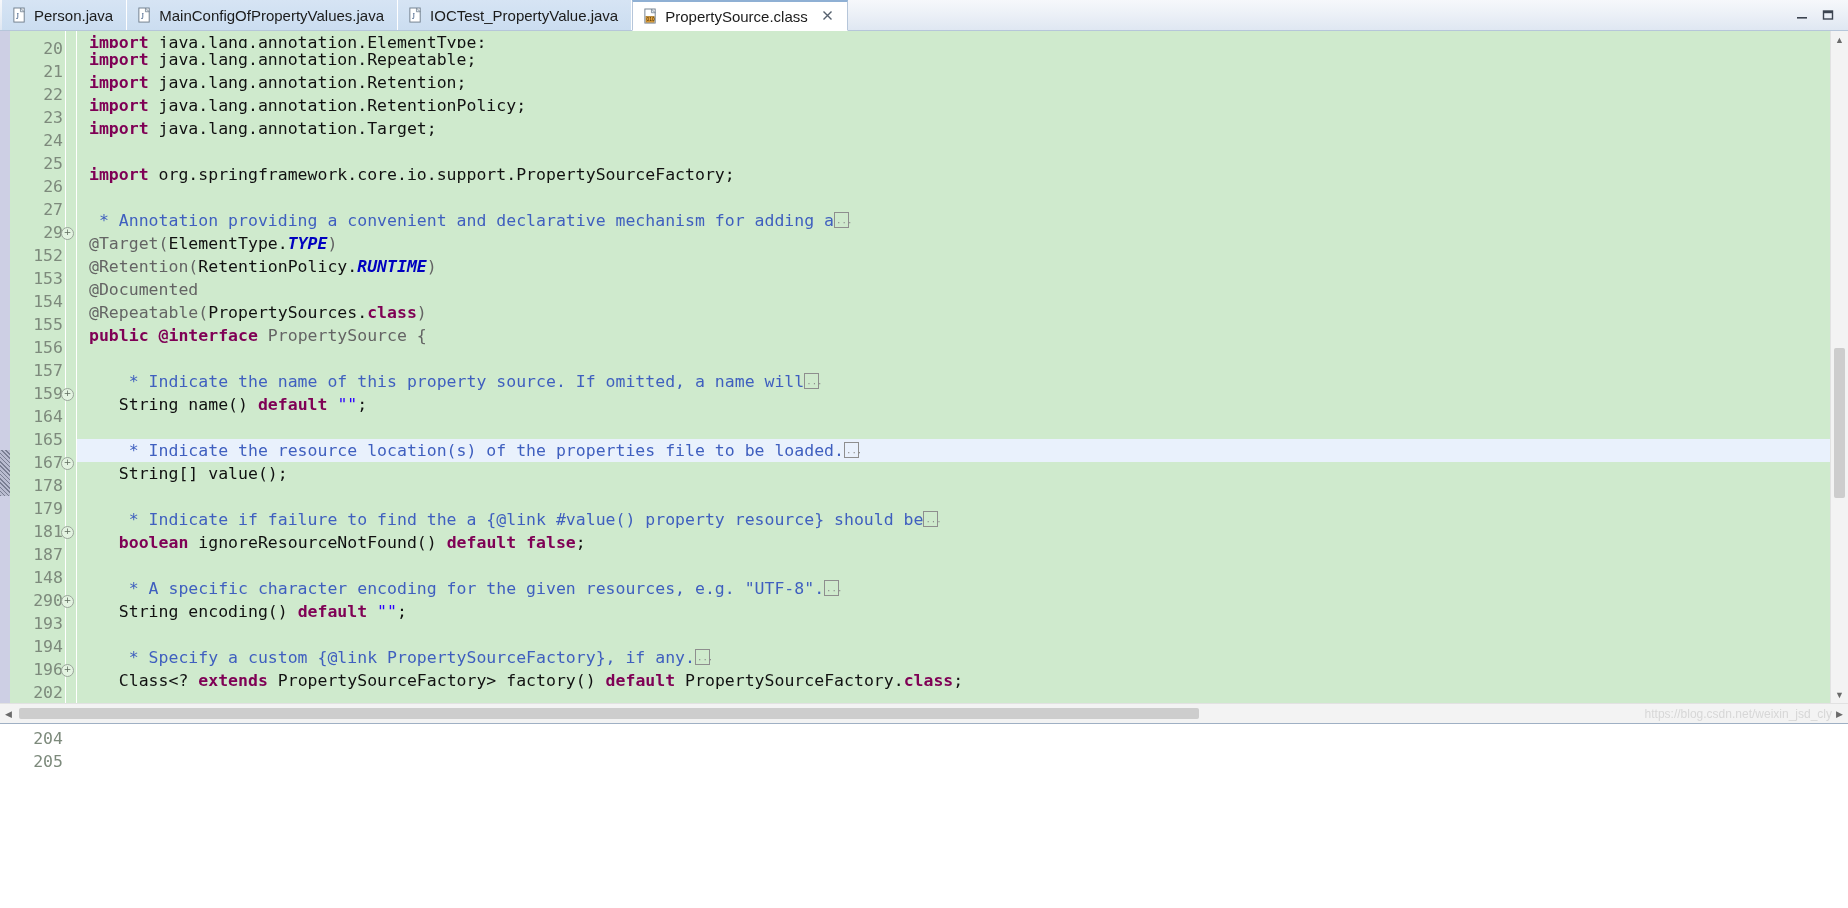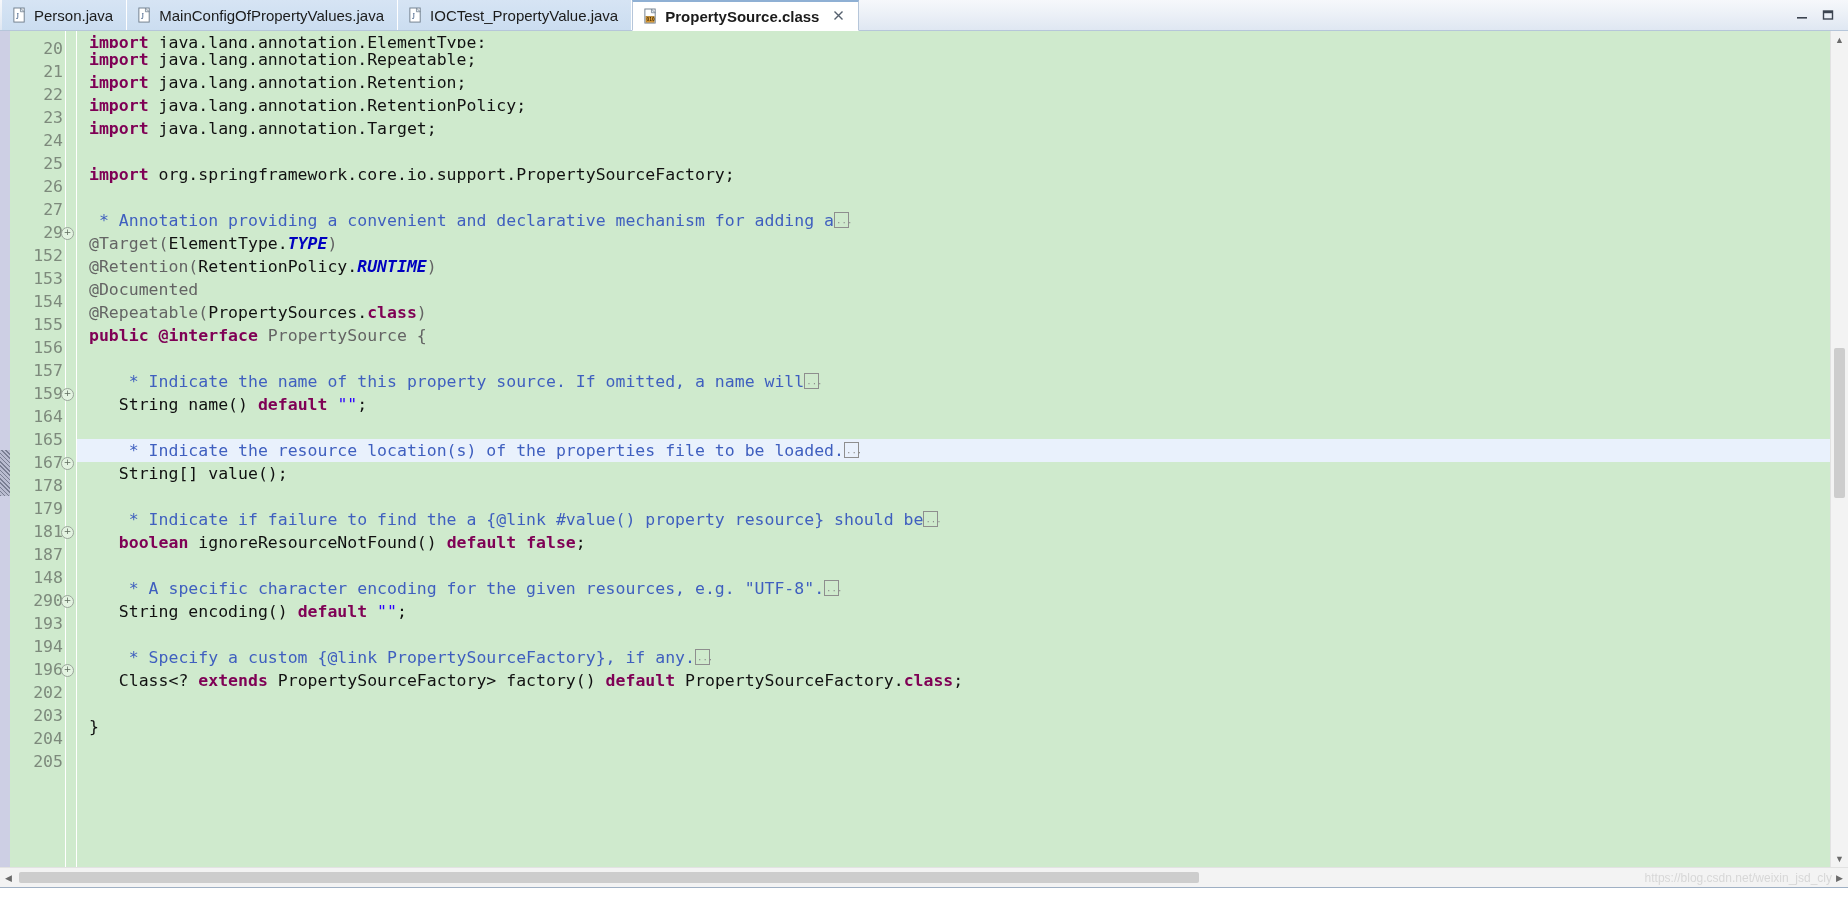--- a/index.html
+++ b/index.html
@@ -44,21 +44,20 @@
   .tab.inactive {
     background: linear-gradient(to bottom, #d6e4f4 0%, #cbddf0 100%);
   }
   .tab.active {
     background: #ffffff;
     border: 1px solid #b6c6da;
     border-bottom: 1px solid #ffffff;
     border-top: 2px solid #8fb0d4;
     margin-bottom: -1px;
     z-index: 3;
-    font-weight: bold;
   }
   .tab-icon {
     width: 15px;
     height: 17px;
     flex: 0 0 auto;
     display: block;
   }
   .tab-label { line-height: 1; }
   .tab-close {
     font-size: 14px;
@@ -81,21 +80,21 @@
     align-items: center;
     justify-content: center;
     font-size: 13px;
     color: #3c4450;
     line-height: 1;
   }
 
   
   .editor {
     position: relative;
-    height: 836px;
+    height: 672px;
     display: flex;
     background: #ffffff;
     box-sizing: border-box;
   }
 
   
   .changebar {
     width: 10px;
     flex: 0 0 10px;
     background: #cdcfe4;

